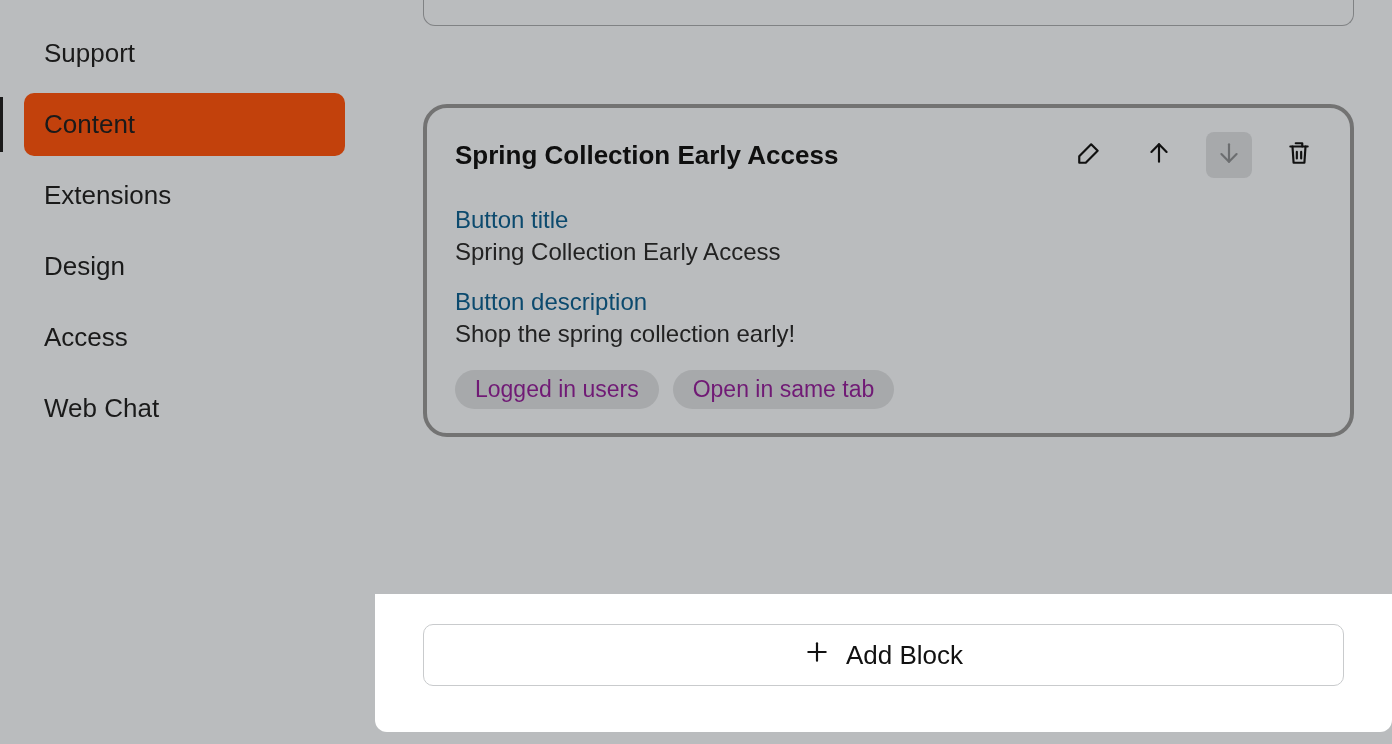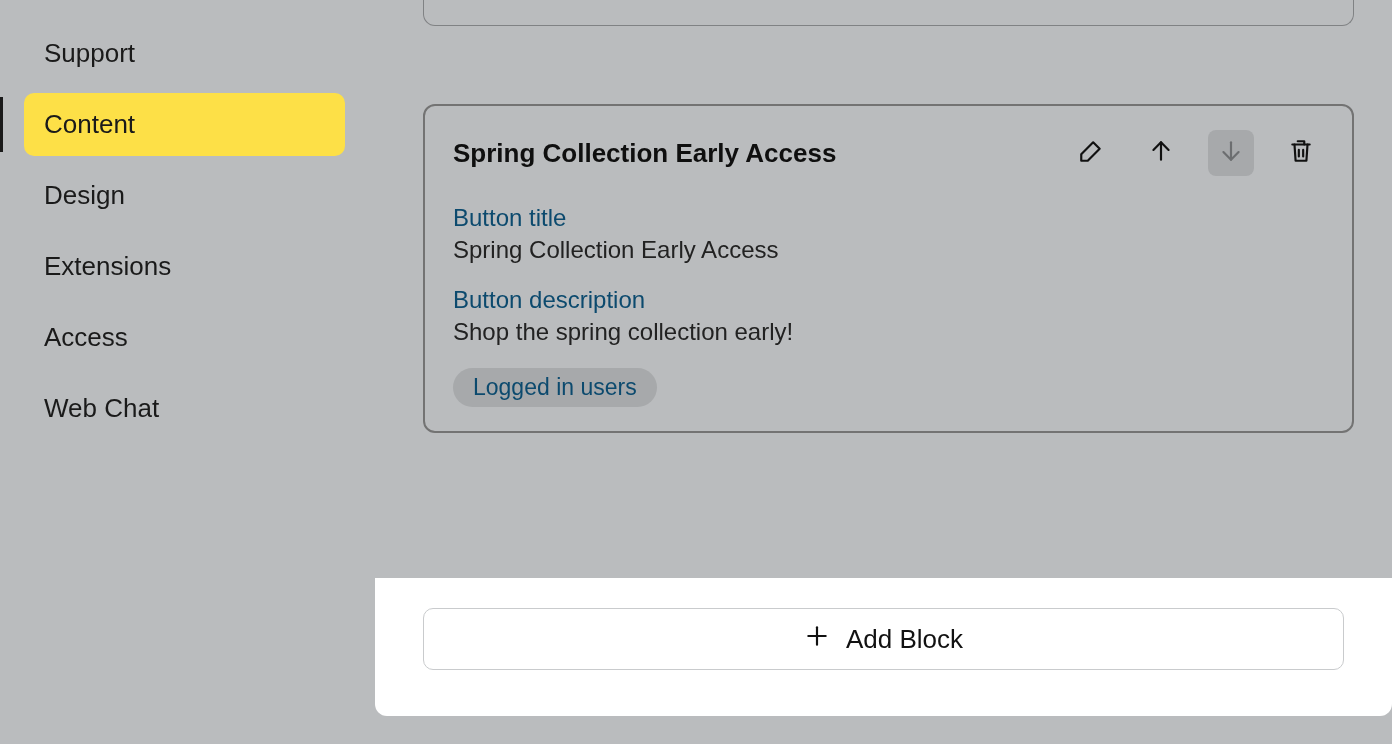--- a/index.html
+++ b/index.html
@@ -11,21 +11,21 @@
   .sidebar-inner { padding-left: 24px; padding-right: 30px; }
   .nav-item {
     padding: 16px 20px;
     font-size: 26px;
     color: #1a1a1a;
     border-radius: 10px;
     cursor: pointer;
     margin-bottom: 8px;
   }
   .nav-item.active {
-    background: #fde047;
+    background: #c2410c;
     position: relative;
   }
   .nav-item.active::before {
     content: "";
     position: absolute;
     left: -24px;
     top: 4px;
     bottom: 4px;
     width: 3px;
     background: #1a1a1a;
@@ -44,22 +44,22 @@
     border-top: none;
     border-radius: 0 0 12px 12px;
     background: transparent;
   }
 
   .block-card {
     position: absolute;
     left: 48px;
     right: 38px;
     top: 104px;
-    border: 2px solid #737373;
-    border-radius: 12px;
+    border: 4px solid #737373;
+    border-radius: 24px;
     padding: 24px 28px;
   }
 
   .block-header {
     display: flex;
     align-items: center;
     justify-content: space-between;
     margin-bottom: 28px;
   }
   .block-title { font-size: 26px; font-weight: 600; color: #0f0f0f; }
@@ -77,29 +77,29 @@
   .field { margin-bottom: 22px; }
   .field-label { font-size: 24px; font-weight: 400; color: #0c4a6e; margin-bottom: 4px; }
   .field-value { font-size: 24px; color: #222; }
 
   .tags { display: flex; gap: 14px; margin-top: 18px; }
   .tag {
     background: #a7a9ab;
     border-radius: 999px;
     padding: 6px 20px;
     font-size: 23px;
-    color: #0c4a6e;
+    color: #701a75;
   }
 
   
   .bottom-panel {
     position: absolute;
     left: 0;
     right: 0;
-    bottom: 28px;
+    bottom: 12px;
     background: #ffffff;
     border-radius: 0 0 12px 12px;
     padding: 30px 48px 46px 48px;
   }
   .add-block-btn {
     width: 100%;
     border: 1px solid #c9cbcd;
     background: #fff;
     border-radius: 10px;
     height: 62px;
@@ -115,22 +115,22 @@
 </style>
 </head>
 <body>
 
 <div class="app">
 
   <nav class="sidebar">
     <div class="sidebar-inner">
       <div class="nav-item">Support</div>
       <div class="nav-item active">Content</div>
+      <div class="nav-item">Extensions</div>
       <div class="nav-item">Design</div>
-      <div class="nav-item">Extensions</div>
       <div class="nav-item">Access</div>
       <div class="nav-item">Web Chat</div>
     </div>
   </nav>
 
   <div class="main">
 
     <div class="card-top"></div>
 
     <div class="block-card">
@@ -180,20 +180,21 @@
       </div>
 
       <div class="field">
         <div class="field-label">Button description</div>
         <div class="field-value">Shop the spring collection early!</div>
       </div>
 
 
       <div class="tags">
         <div class="tag">Logged in users</div>
+        <div class="tag">Open in same tab</div>
       </div>
     </div>
 
     <div class="bottom-panel">
       <button class="add-block-btn">
         <span>
           <svg viewBox="0 0 24 24">
               <path d="M12 4v16"></path>
               <path d="M4 12h16"></path>
             </svg>

